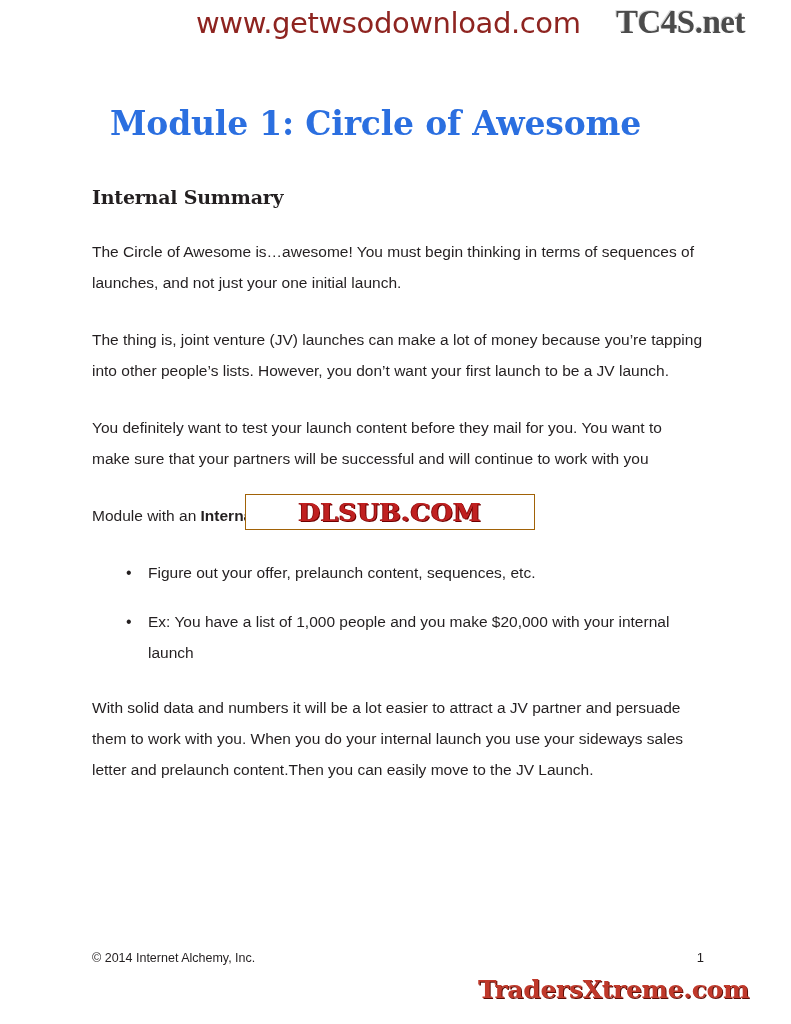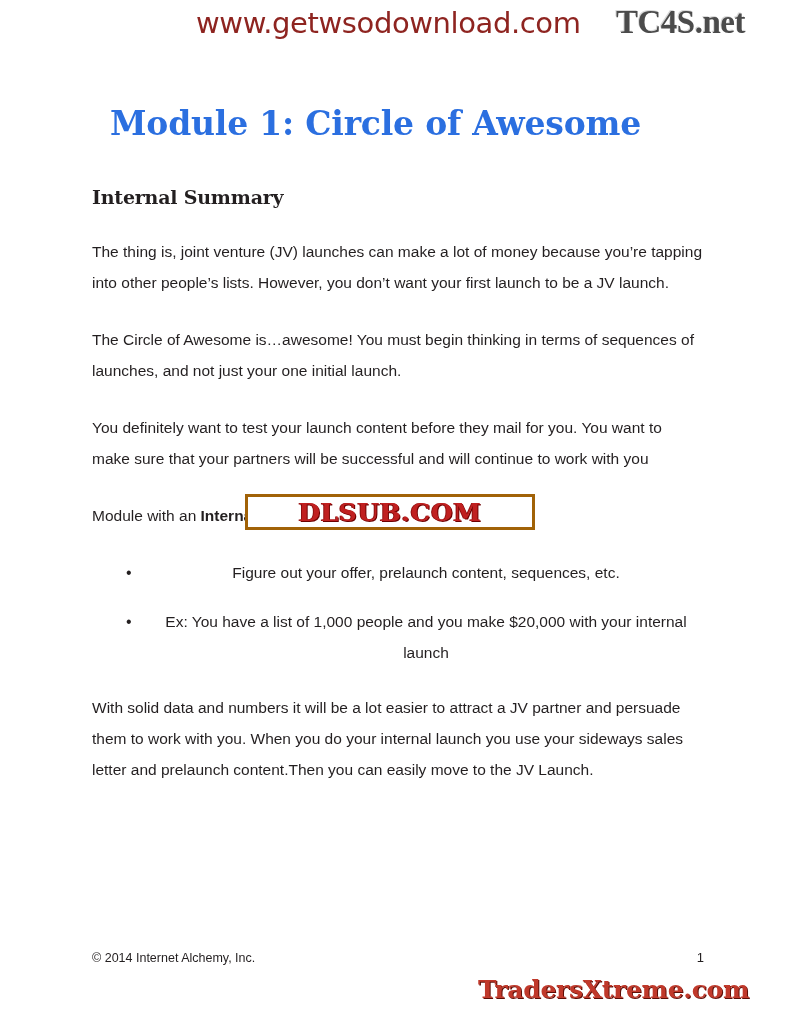--- a/index.html
+++ b/index.html
@@ -98,21 +98,20 @@
     margin-left: 18px;
     width: 594px;
   }
 
   .strong-inline { font-weight: 700; }
 
   ul.bullets {
     margin: 0 0 24px 0;
     padding: 0 0 0 56px;
     list-style: none;
-    text-align: center;
   }
   ul.bullets li {
     position: relative;
     font-size: 15.5px;
     line-height: 31px;
     margin-bottom: 18px;
     color: #231f20;
   }
   ul.bullets li:last-child { margin-bottom: 0; }
   ul.bullets li::before {
@@ -125,21 +124,21 @@
   }
 
   
   .wm-dlsub {
     position: absolute;
     left: 245px;
     top: 494px;
     width: 290px;
     height: 36px;
     background: #ffffff;
-    border: 3px solid #a16207;
+    border: 1px solid #a16207;
     display: flex;
     align-items: center;
     justify-content: center;
     box-sizing: border-box;
   }
   .wm-dlsub span {
     font-family: "DejaVu Serif", serif;
     font-weight: 700;
     font-size: 25px;
     color: #c02020;
@@ -184,23 +183,23 @@
     <div class="wm-getwso">www.getwsodownload.com</div>
     <div class="wm-tc4s">TC4S.net</div>
   </div>
 
   <h1 class="doc-title">Module 1: Circle of Awesome</h1>
 
   <div class="content">
 
     <h2 class="section-heading">Internal Summary</h2>
 
+    <p class="para">The Circle of Awesome is…awesome! You must begin thinking in terms of sequences of launches, and not just your one initial launch.</p>
+
     <p class="para">The thing is, joint venture (JV) launches can make a lot of money because you’re tapping into other people’s lists. However, you don’t want your first launch to be a JV launch.</p>
-
-    <p class="para">The Circle of Awesome is…awesome! You must begin thinking in terms of sequences of launches, and not just your one initial launch.</p>
 
     <p class="para">You definitely want to test your launch content before they mail for you. You want to make sure that your partners will be successful and will continue to work with you</p>
 
     <p class="para"><span>Module with an </span><span class="strong-inline">Internal Launch</span></p>
 
     <ul class="bullets">
       <li>Figure out your offer, prelaunch content, sequences, etc.</li>
       <li>Ex: You have a list of 1,000 people and you make $20,000 with your internal launch</li>
     </ul>
 

